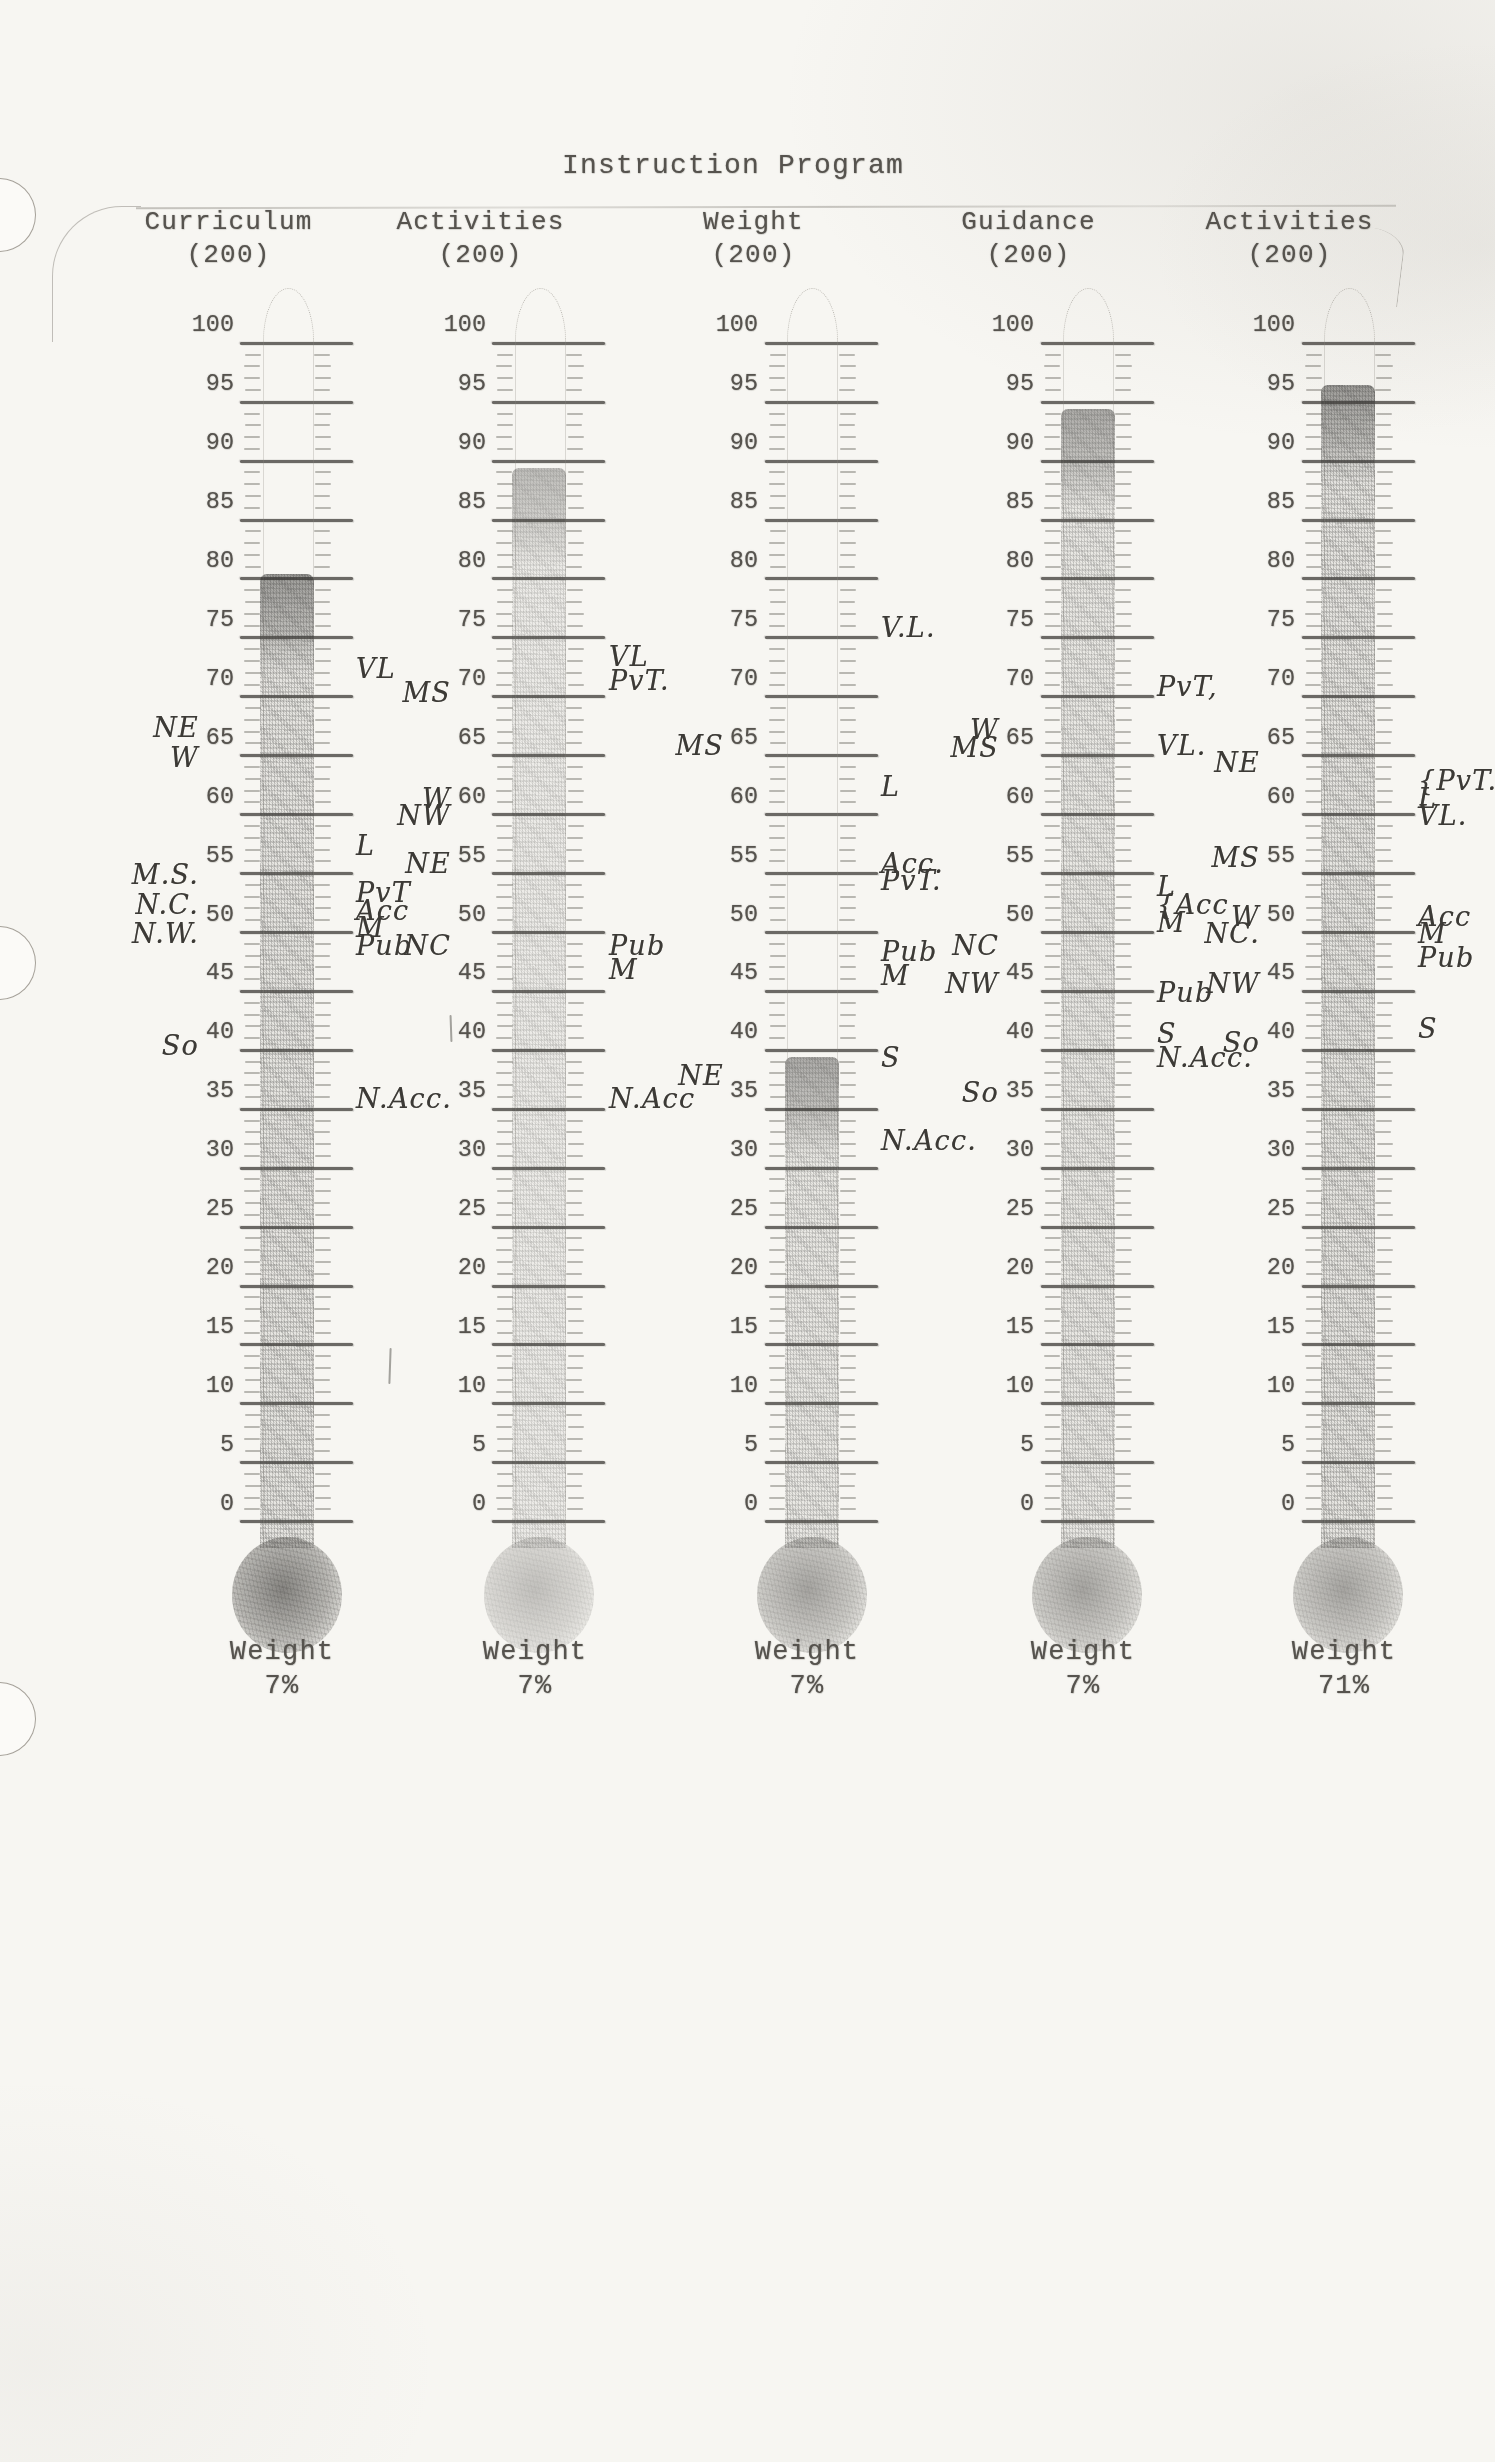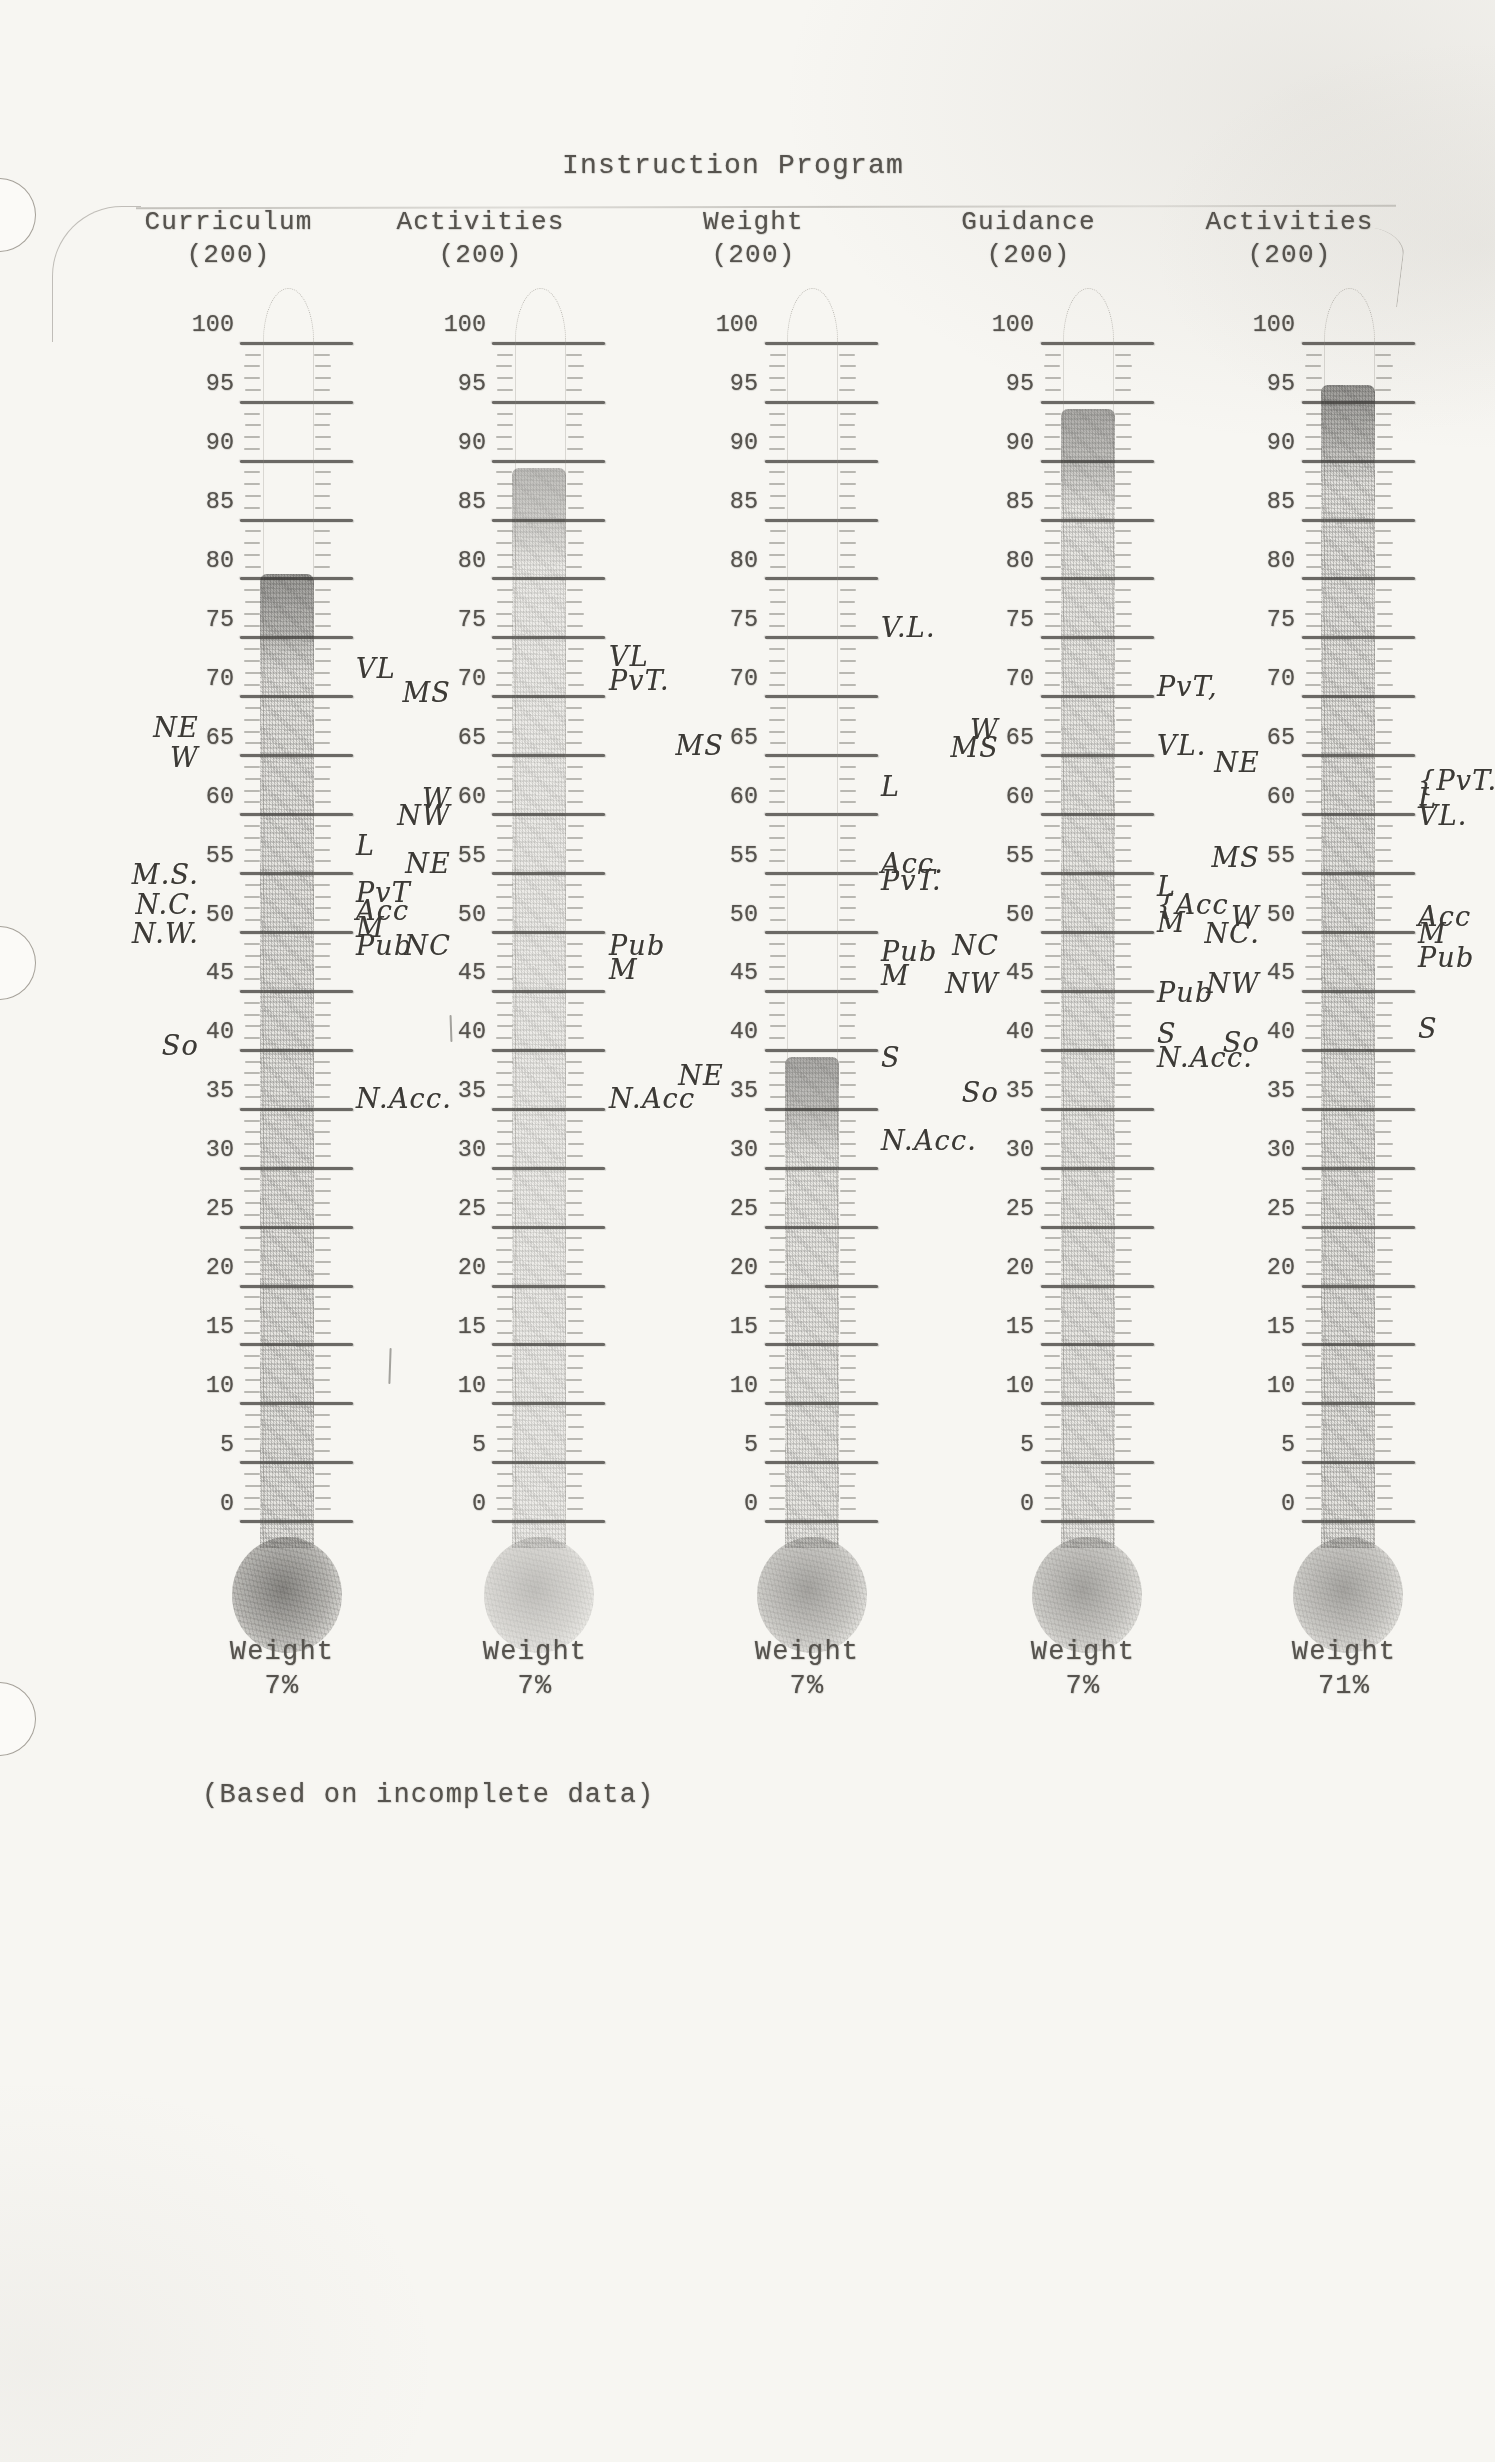--- a/index.html
+++ b/index.html
@@ -94,21 +94,20 @@
   <div class="frame-hook"></div>
 
   <div class="punch-hole" style="top:178px"></div>
   <div class="punch-hole" style="top:926px"></div>
   <div class="punch-hole" style="top:1682px"></div>
 
   <div class="scan-stroke" style="left:389px;top:1348px;width:2.3px;height:36px;transform:rotate(2deg);"></div>
   <div class="scan-stroke" style="left:450px;top:1015px;width:2.3px;height:27px;transform:rotate(-2deg);"></div>
 
   <div class="typed page-title">Instruction Program</div>
-  <div class="typed footer-note">(Based on incomplete data)</div>
 
 <div style="position: absolute; left: 0px; top: 0px; width: 100%; height: 100%; pointer-events: none;">
       <div class="col-header typed" style="left: 88px; top: 206px;">
         <div>Curriculum</div>
         <div>(200)</div>
       </div>
       <div class="scale-label typed" style="left: 134px; top: 311px;">100</div>
       <div class="tick-major" style="left: 240px; top: 342px; width: 113px;"></div>
       <div class="scale-label typed" style="left: 134px; top: 370px;">95</div>
       <div class="tick-major" style="left: 240px; top: 401px; width: 113px;"></div>

